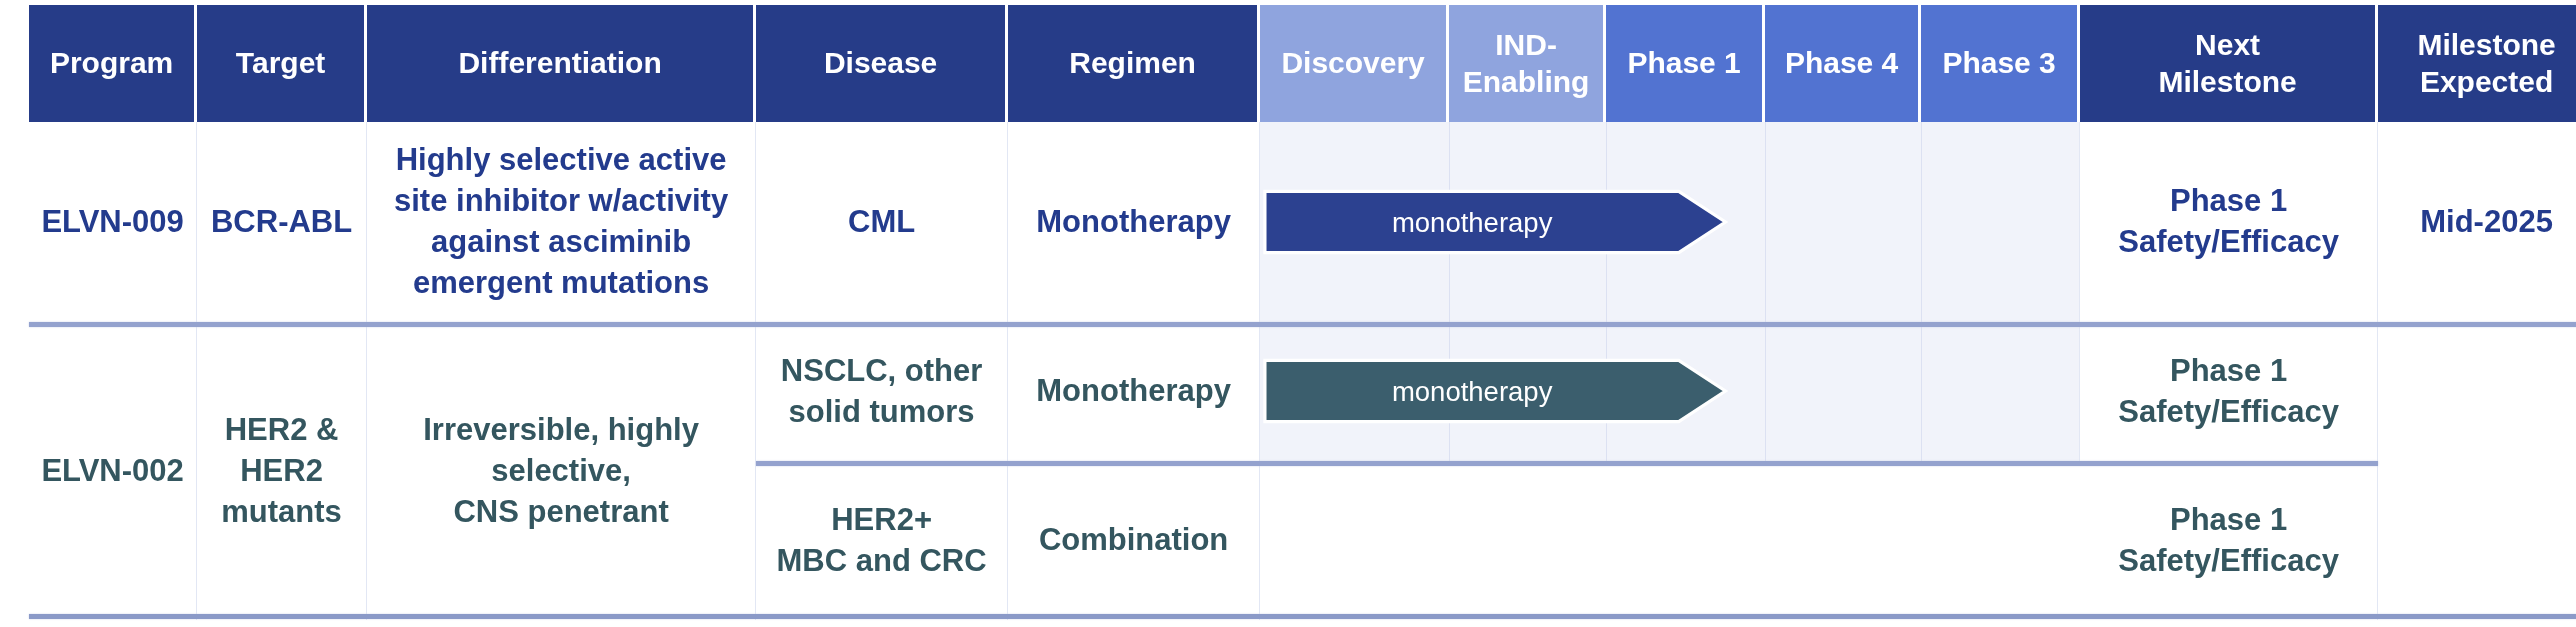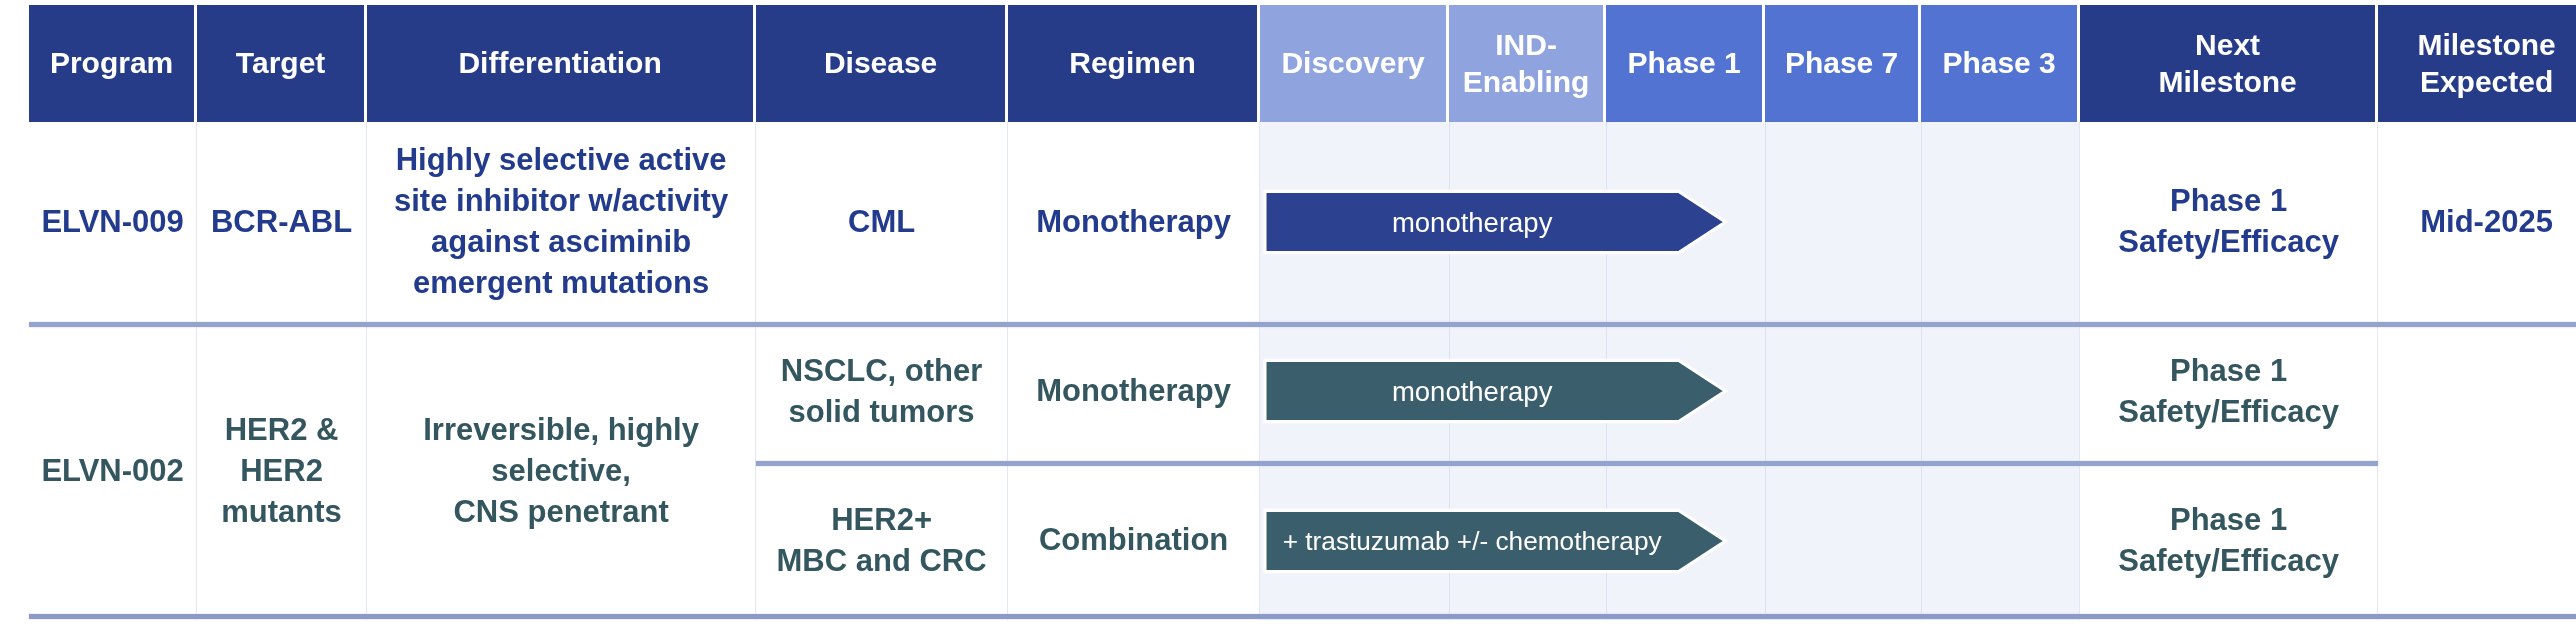--- a/index.html
+++ b/index.html
@@ -45,21 +45,21 @@
 
     <div class="cell hc dark" style="grid-column:1">Program</div>
     <div class="cell hc dark" style="grid-column:2">Target</div>
     <div class="cell hc dark" style="grid-column:3">Differentiation</div>
     <div class="cell hc dark" style="grid-column:4">Disease</div>
     <div class="cell hc dark" style="grid-column:5">Regimen</div>
     <div class="cell hc light" style="grid-column:6">Discovery</div>
     <div class="cell hc light" style="grid-column:7">IND-
 Enabling</div>
     <div class="cell hc mid" style="grid-column:8">Phase 1</div>
-    <div class="cell hc mid" style="grid-column:9">Phase 7</div>
+    <div class="cell hc mid" style="grid-column:9">Phase 4</div>
     <div class="cell hc mid" style="grid-column:10">Phase 3</div>
     <div class="cell hc dark" style="grid-column:11">Next
 Milestone</div>
     <div class="cell hc dark last" style="grid-column:12">Milestone
 Expected</div>
 
     <div class="cell bc navy" style="grid-column:1;grid-row:2">ELVN-009</div>
     <div class="cell bc navy" style="grid-column:2;grid-row:2">BCR-ABL</div>
     <div class="cell bc navy" style="grid-column:3;grid-row:2">Highly selective active
 site inhibitor w/activity
@@ -101,30 +101,20 @@
         <polygon points="3,8 650,8 723,56 650,104 3,104" stroke="#FFFFFF" stroke-width="5" fill="#3B5E6D"></polygon>
         <text x="327" y="71" text-anchor="middle">monotherapy</text>
       </svg>
     </div>
     <div class="cell bc teal" style="grid-column:11;grid-row:3">Phase 1
 Safety/Efficacy</div>
 
     <div class="cell bc teal" style="grid-column:4;grid-row:4">HER2+
 MBC and CRC</div>
     <div class="cell bc teal" style="grid-column:5;grid-row:4">Combination</div>
-    <div class="track" style="grid-row:4">
-      <div class="sep s1"></div>
-      <div class="sep s2"></div>
-      <div class="sep s3"></div>
-      <div class="sep s4"></div>
-      <svg class="arrow" style="top:44px" viewBox="0 0 727 112">
-        <polygon points="3,8 650,8 723,56 650,104 3,104" stroke="#FFFFFF" stroke-width="5" fill="#3B5E6D"></polygon>
-        <text x="327" y="70" text-anchor="middle" style="font-size:41px">+ trastuzumab +/- chemotherapy</text>
-      </svg>
-    </div>
     <div class="cell bc teal" style="grid-column:11;grid-row:4">Phase 1
 Safety/Efficacy</div>
 
     <div class="divider d1"></div>
     <div class="divider d2"></div>
     <div class="divider dbottom"></div>
   </div>
 </div>
 
 

